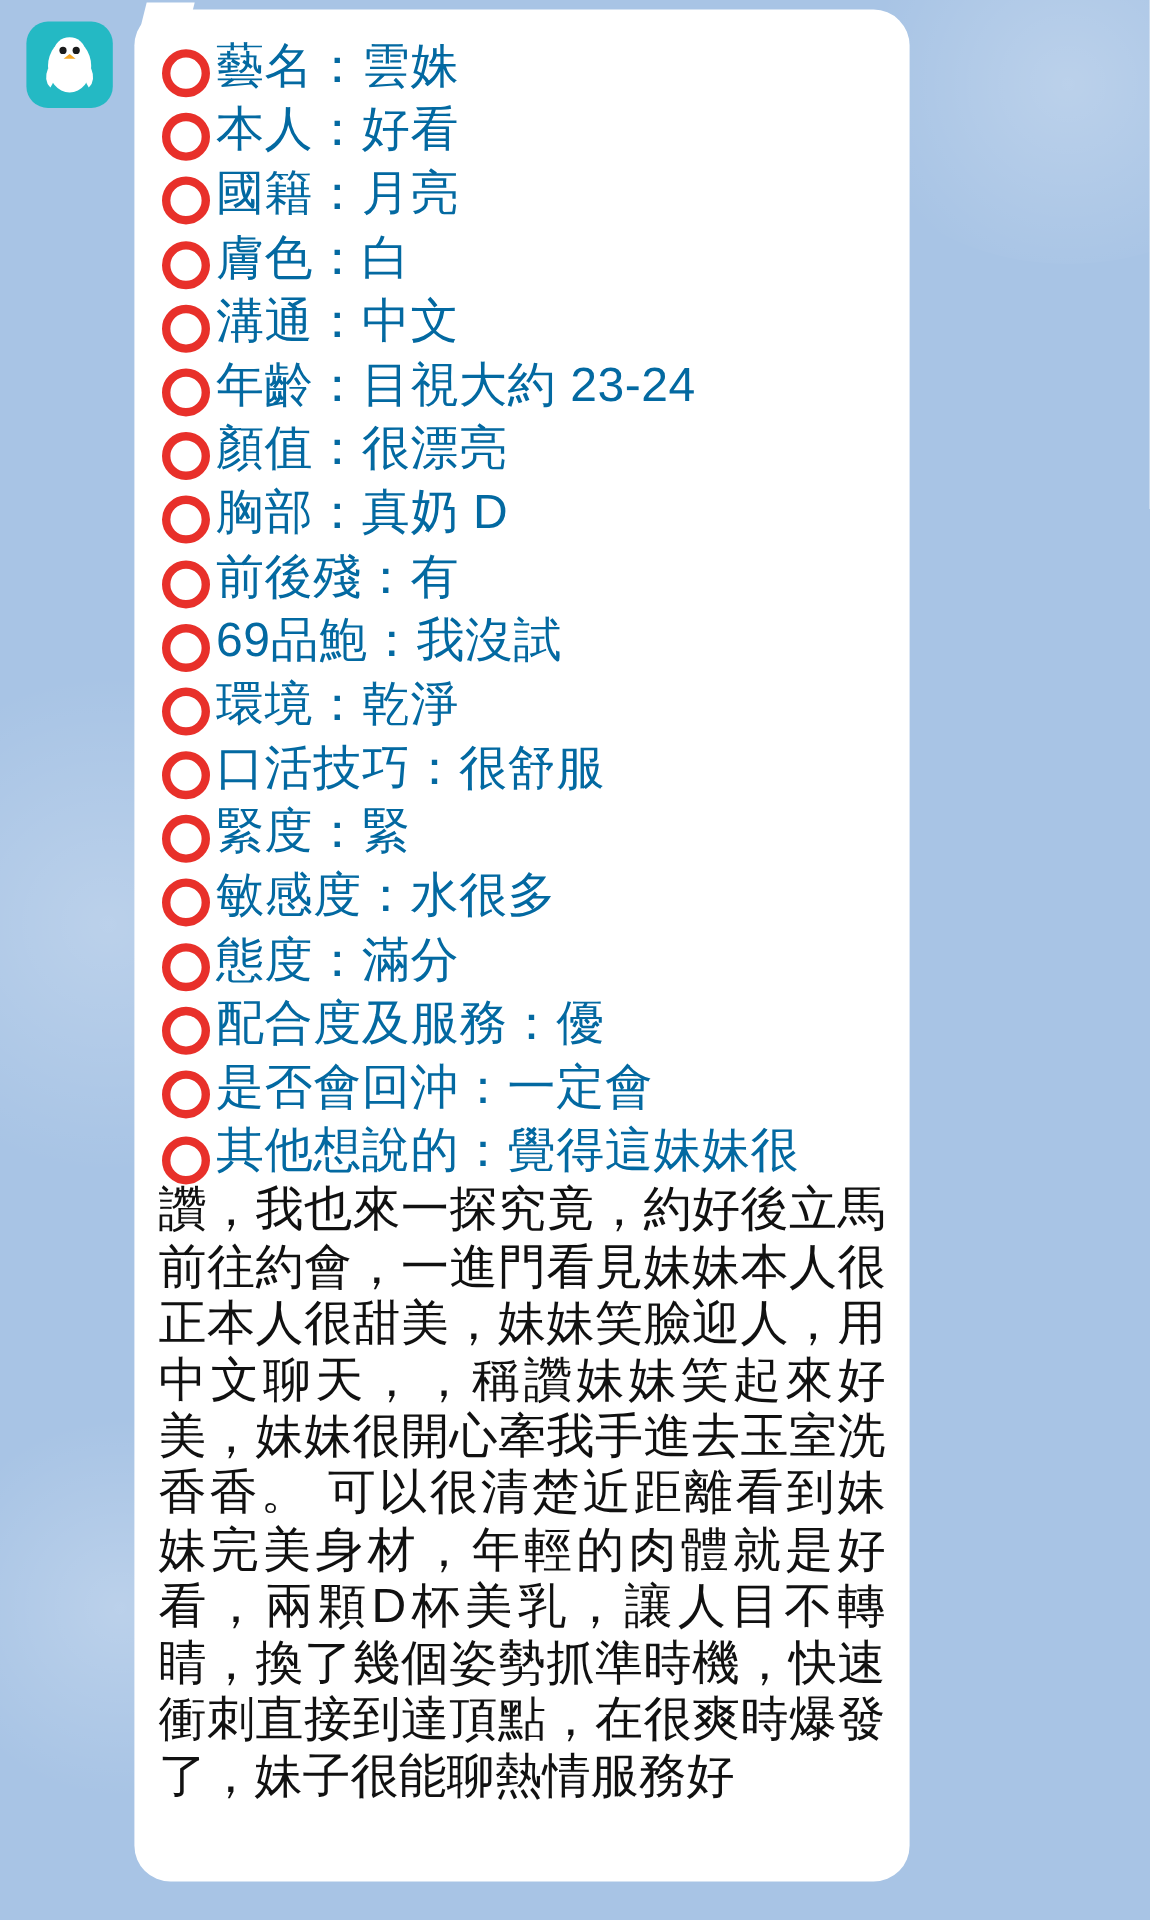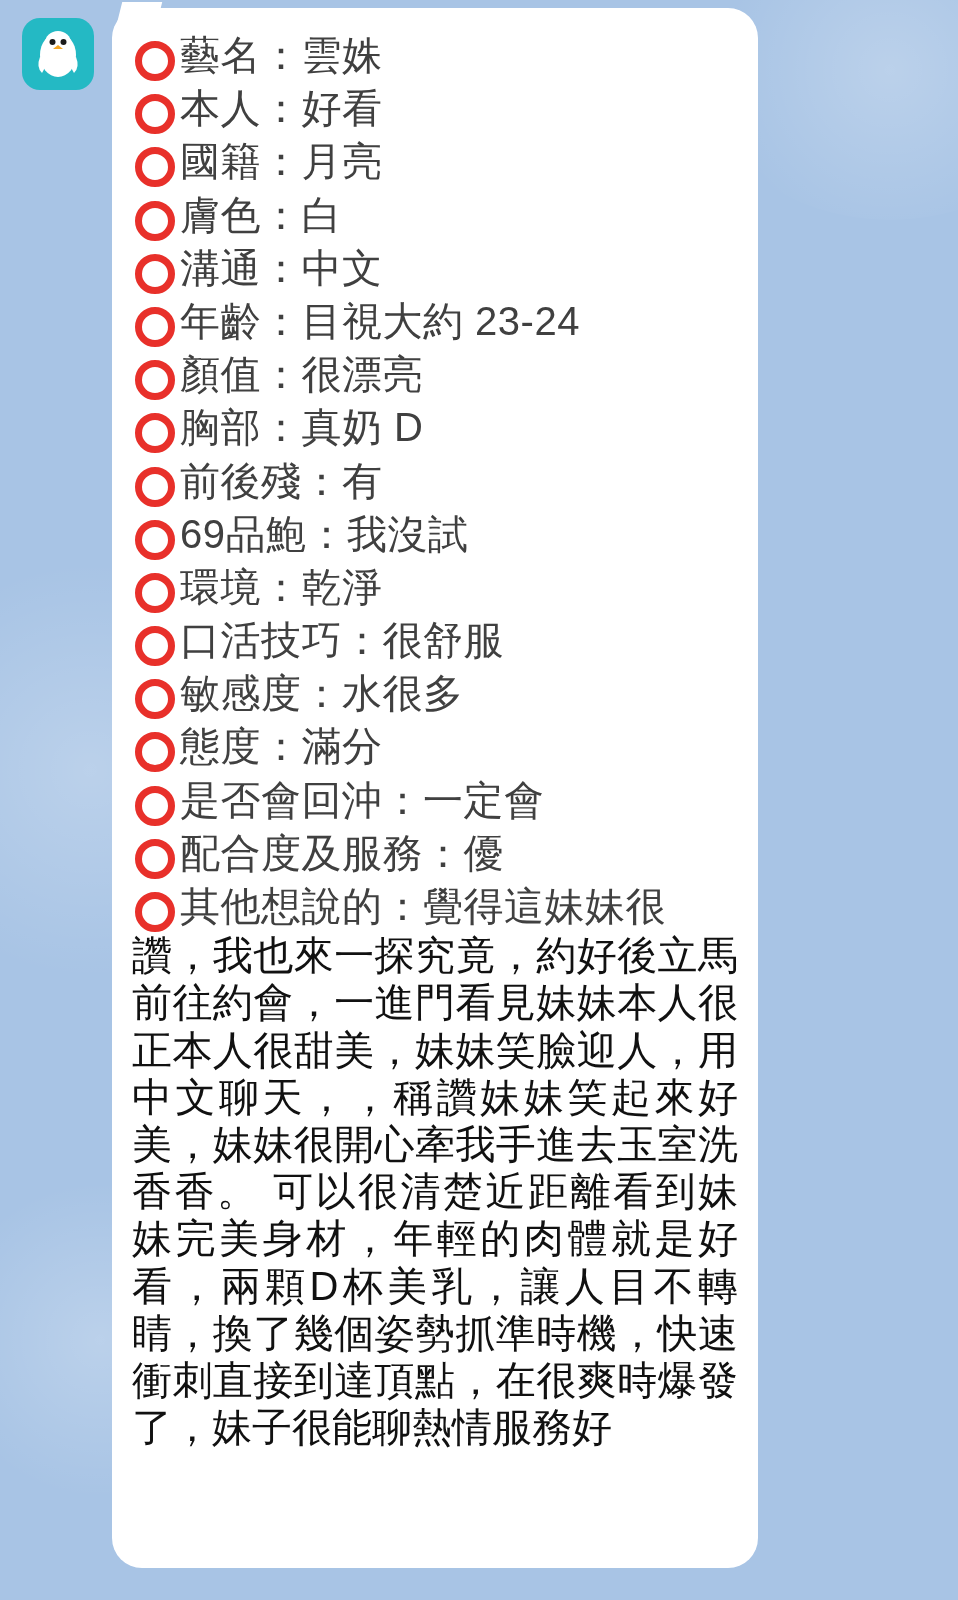--- a/index.html
+++ b/index.html
@@ -95,35 +95,35 @@
     left: 3px;
     top: 3px;
     width: 26px;
     height: 26px;
     border-radius: 50%;
     border: 7px solid #e8302a;
     box-sizing: content-box;
   }
   .item-text {
     font-size: 40px;
-    color: #404040;
+    color: #0369a1;
     letter-spacing: 0.5px;
     line-height: 1.18;
     white-space: pre-wrap;
     word-break: break-word;
   }
 
   
   .para-item {
     display: block;
     margin-top: 2px;
   }
   .para-head {
     display: flex;
-    align-items: flex-start;
+    align-items: center;
   }
   .para-body {
     font-size: 40px;
     color: #111111;
     line-height: 1.18;
     margin-top: 2px;
     text-align: justify;
     text-justify: inter-character;
     word-break: break-all;
   }
@@ -197,33 +197,37 @@
       <li class="list-item">
         <span class="bullet"></span>
         <span class="item-text">環境：乾淨</span>
       </li>
       <li class="list-item">
         <span class="bullet"></span>
         <span class="item-text">口活技巧：很舒服</span>
       </li>
       <li class="list-item">
         <span class="bullet"></span>
+        <span class="item-text">緊度：緊</span>
+      </li>
+      <li class="list-item">
+        <span class="bullet"></span>
         <span class="item-text">敏感度：水很多</span>
       </li>
       <li class="list-item">
         <span class="bullet"></span>
         <span class="item-text">態度：滿分</span>
       </li>
       <li class="list-item">
         <span class="bullet"></span>
+        <span class="item-text">配合度及服務：優</span>
+      </li>
+      <li class="list-item">
+        <span class="bullet"></span>
         <span class="item-text">是否會回沖：一定會</span>
-      </li>
-      <li class="list-item">
-        <span class="bullet"></span>
-        <span class="item-text">配合度及服務：優</span>
       </li>
 
       <li class="para-item">
         <div class="para-head">
           <span class="bullet"></span>
           <span class="item-text">其他想說的：覺得這妹妹很</span>
         </div>
         <div class="para-body">讚，我也來一探究竟，約好後立馬前往約會，一進門看見妹妹本人很正本人很甜美，妹妹笑臉迎人，用中文聊天，，稱讚妹妹笑起來好美，妹妹很開心牽我手進去玉室洗香香。 可以很清楚近距離看到妹妹完美身材，年輕的肉體就是好看，兩顆D杯美乳，讓人目不轉睛，換了幾個姿勢抓準時機，快速衝刺直接到達頂點，在很爽時爆發了，妹子很能聊熱情服務好</div>
       </li>
     </ul>

